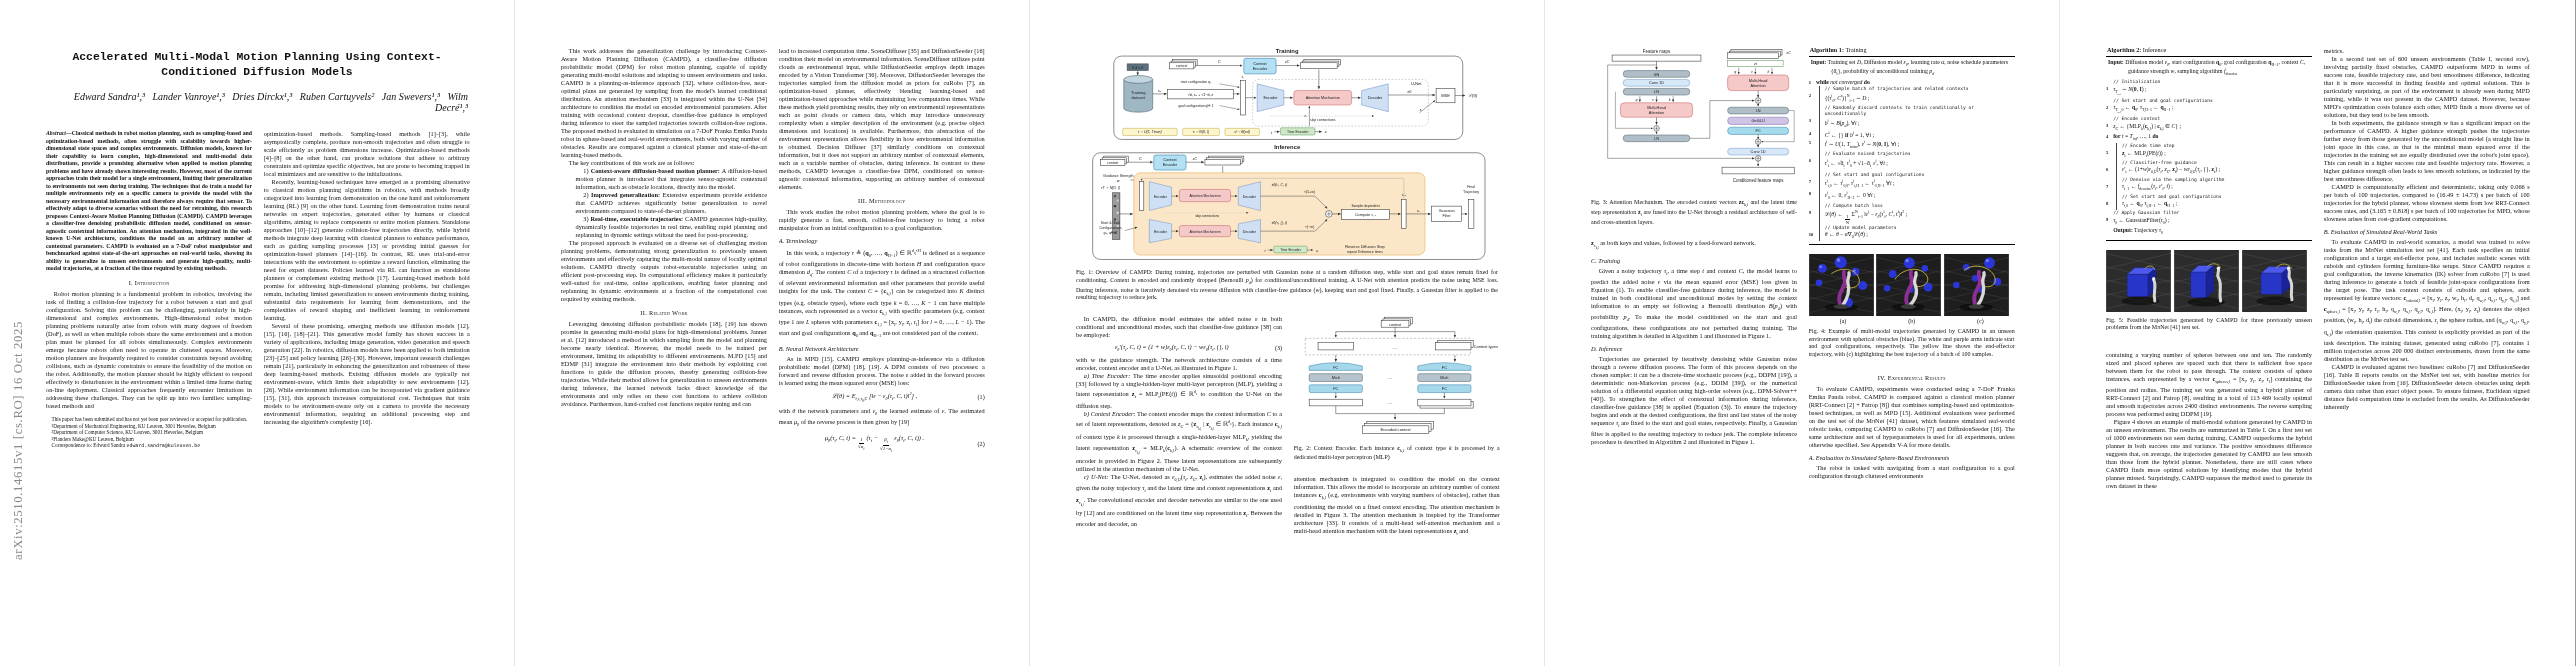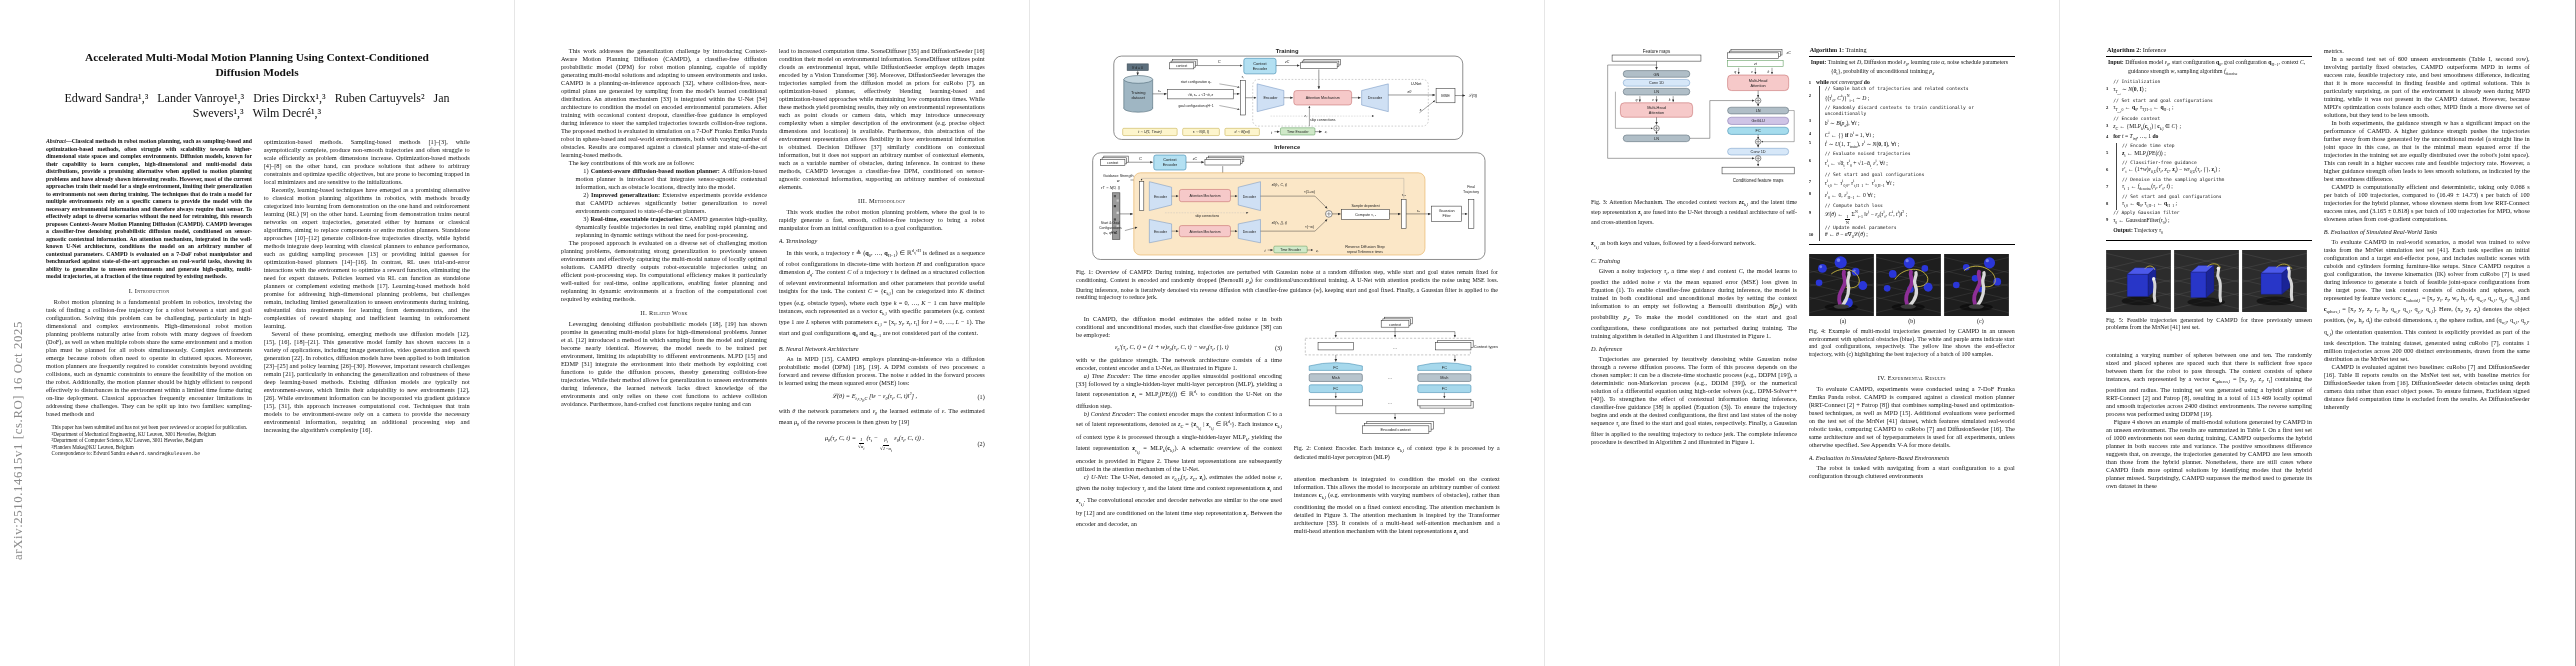--- a/index.html
+++ b/index.html
@@ -9,22 +9,22 @@
   .cols{display:flex;gap:11.7px;}
   .col{width:206px;flex:none;overflow:hidden;height:561px;}
   .p1cols .col{height:451px;}
   p.body{font-size:6.3px;line-height:8px;text-align:justify;margin:0;text-indent:7.8px;}
   p.ni{text-indent:0;}
   .abs{font-size:5.8px;line-height:7.5px;font-weight:bold;text-align:justify;margin:0;}
   .abs i{font-weight:bold;}
   .sec{font-size:6.3px;text-align:center;font-variant:small-caps;letter-spacing:0.3px;margin:6.1px 0 3.9px;font-weight:normal;}
   .subsec{font-size:6.3px;font-style:italic;margin:5px 0 2.8px;font-weight:normal;}
   .li{padding-left:14.5px;text-indent:-6.7px;}
-  .title{font-size:11.4px;line-height:14.5px;text-align:center;font-weight:600;margin:3.3px 16.7px 0;}
-  .authors{font-size:12px;text-align:center;margin-top:12.2px;white-space:pre-wrap;}
+  .title{font-size:11.4px;line-height:14.5px;text-align:center;font-weight:600;margin:3.3px 16.7px 0;font-family:Liberation Mono, monospace;}
+  .authors{font-size:10px;text-align:right;margin-top:12.2px;white-space:pre-wrap;font-style:italic;}
   .cols.p1cols{margin-top:16.7px;}
   .fnotes{margin-top:6.7px;font-size:5.2px;line-height:6.4px;}
   .fnotes p{margin:0;text-align:justify;text-indent:5.6px;}
   .fnotes .mono{font-family:"DejaVu Sans Mono",monospace;font-size:4.9px;}
   .watermark{position:absolute;left:11px;top:560px;transform:rotate(-90deg);transform-origin:left top;font-size:12.8px;letter-spacing:0.6px;color:#8b8b8b;white-space:nowrap;font-family:"Liberation Serif",serif;}
   .eq{display:flex;align-items:center;margin:3.9px 0;font-size:6.3px;}
   .eq .formula{flex:1;text-align:center;font-style:italic;}
   .eq .eqno{width:14.5px;text-align:right;font-style:normal;font-size:6.1px;}
   sub,sup{font-size:.68em;}
   .frac{display:inline-flex;flex-direction:column;align-items:center;vertical-align:-35%;font-size:.78em;line-height:1.12;margin:0 0.6px;}

